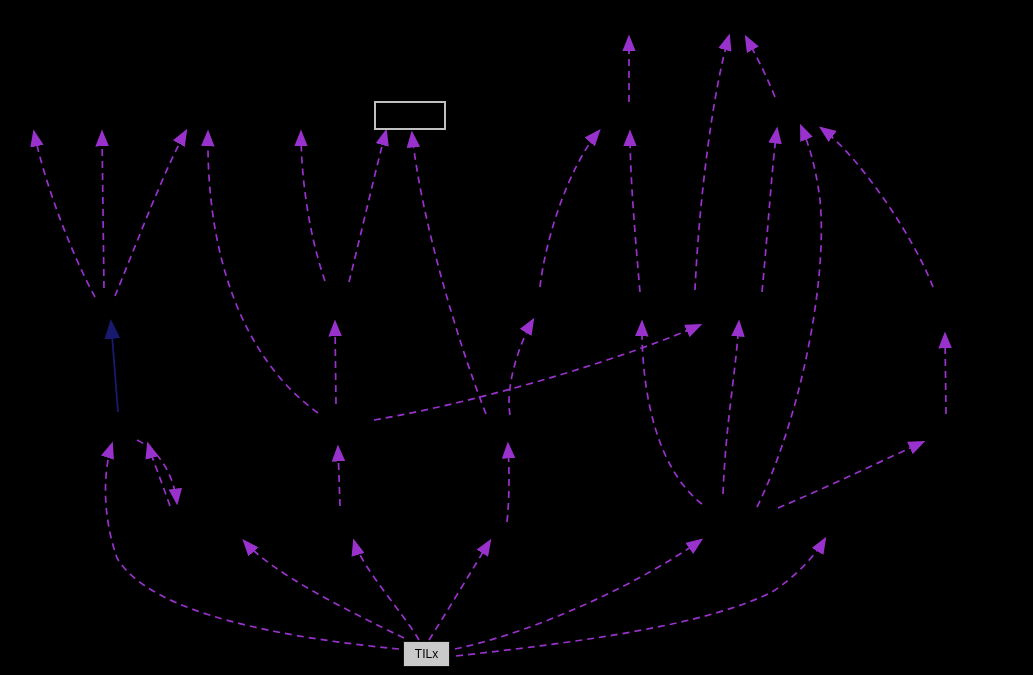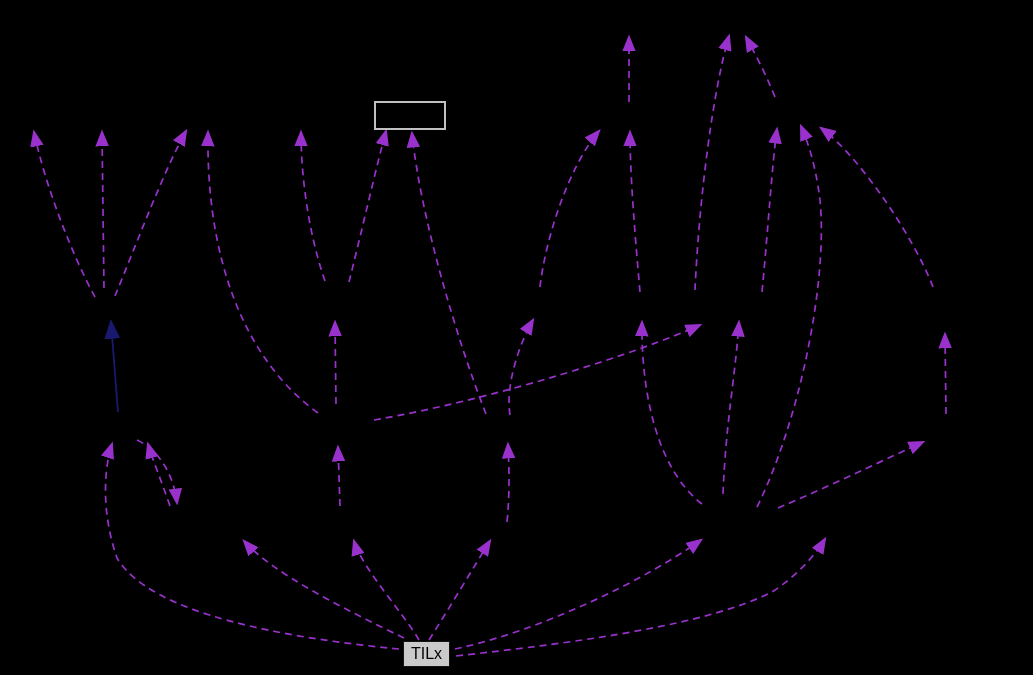--- a/index.html
+++ b/index.html
@@ -8,21 +8,21 @@
     width:1033px;height:675px;
     background:#000;
     overflow:hidden;
     font-family:"Liberation Sans", sans-serif;
   }
   #edge-layer{position:absolute;left:0;top:0;width:1033px;height:675px;}
   .graph-node{
     position:absolute;
     box-sizing:border-box;
     display:flex;align-items:center;justify-content:center;
-    font-size:16px;
+    font-size:12px;
     line-height:1;
   }
   .graph-node.filled{
     background:#cacaca;
     border:1px solid #141414;
     color:#000;
   }
   .graph-node.outlined{
     background:transparent;
     border:2px solid #c0c0c0;

